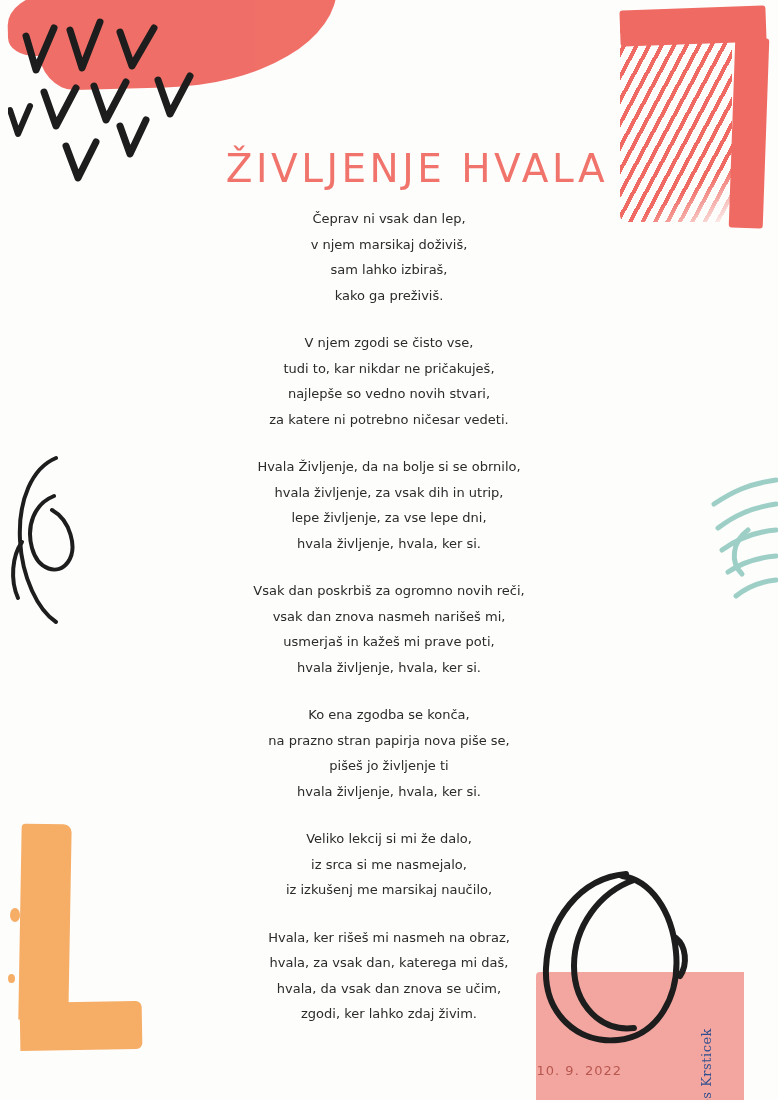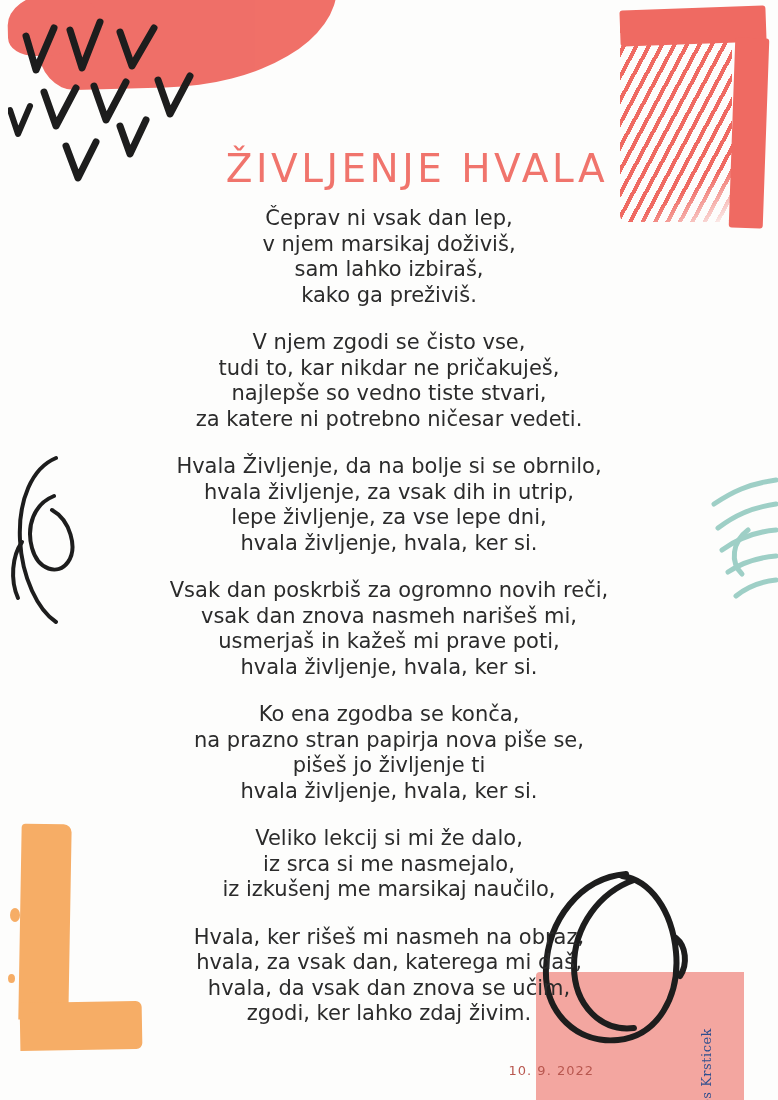--- a/index.html
+++ b/index.html
@@ -147,21 +147,21 @@
     margin-left: 28px;
   }
 
   .poem {
     position: absolute;
     top: 206px;
     left: 0;
     width: 100%;
     text-align: center;
     font-family: "DejaVu Sans", sans-serif;
-    font-size: 21px;
+    font-size: 13px;
     line-height: 25.5px;
     color: #2b2b2b;
   }
   .stanza {
     margin: 0 0 22px 0;
   }
   .stanza .line {
     white-space: pre;
   }
 
@@ -172,21 +172,21 @@
     font-family: "DejaVu Serif", serif;
     font-size: 13px;
     color: #2f4f8f;
     transform: rotate(-90deg);
     transform-origin: right bottom;
     letter-spacing: 0.5px;
   }
 
   .date-stamp {
     position: absolute;
-    right: 184px;
+    right: 156px;
     bottom: 22px;
     font-family: "DejaVu Sans", sans-serif;
     font-size: 13px;
     color: #b8574f;
     letter-spacing: 1px;
   }
 </style>
 </head>
 <body>
 
@@ -264,21 +264,21 @@
     <div class="stanza">
       <div class="line">Čeprav ni vsak dan lep,</div>
       <div class="line">v njem marsikaj doživiš,</div>
       <div class="line">sam lahko izbiraš,</div>
       <div class="line">kako ga preživiš.</div>
     </div>
 
     <div class="stanza">
       <div class="line">V njem zgodi se čisto vse,</div>
       <div class="line">tudi to, kar nikdar ne pričakuješ,</div>
-      <div class="line">najlepše so vedno tiste stvari,</div>
+      <div class="line">najlepše so vedno novih stvari,</div>
       <div class="line">za katere ni potrebno ničesar vedeti.</div>
     </div>
 
     <div class="stanza">
       <div class="line">Hvala Življenje, da na bolje si se obrnilo,</div>
       <div class="line">hvala življenje, za vsak dih in utrip,</div>
       <div class="line">lepe življenje, za vse lepe dni,</div>
       <div class="line">hvala življenje, hvala, ker si.</div>
     </div>
 

